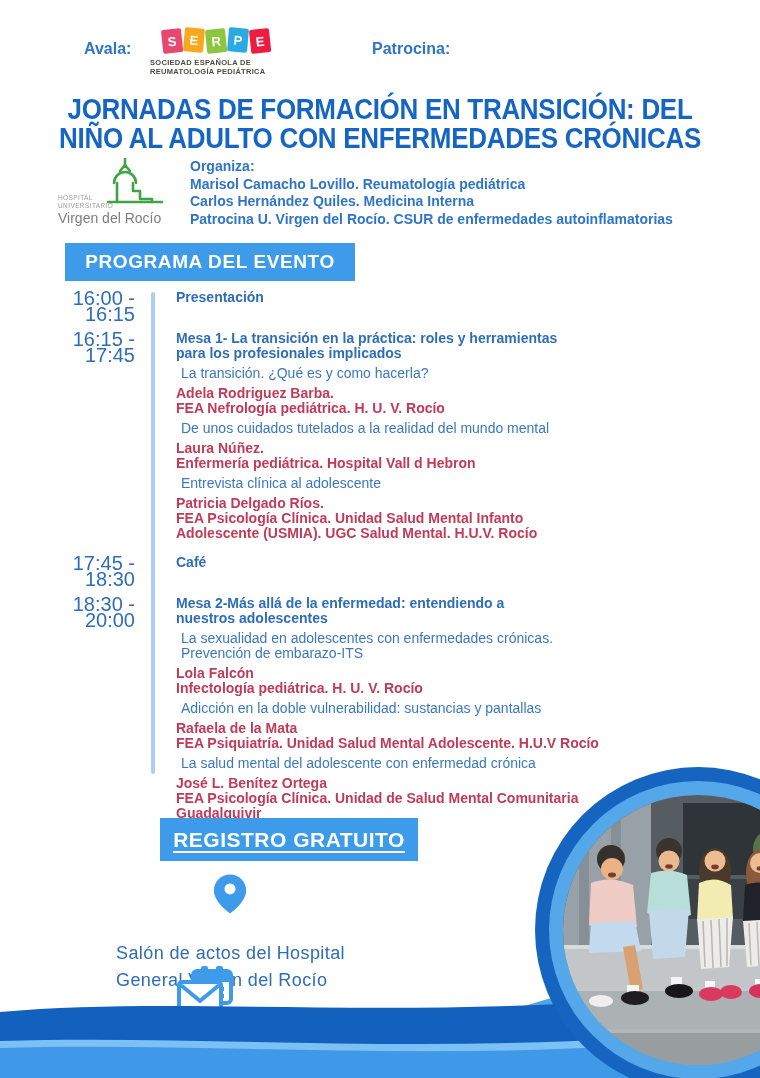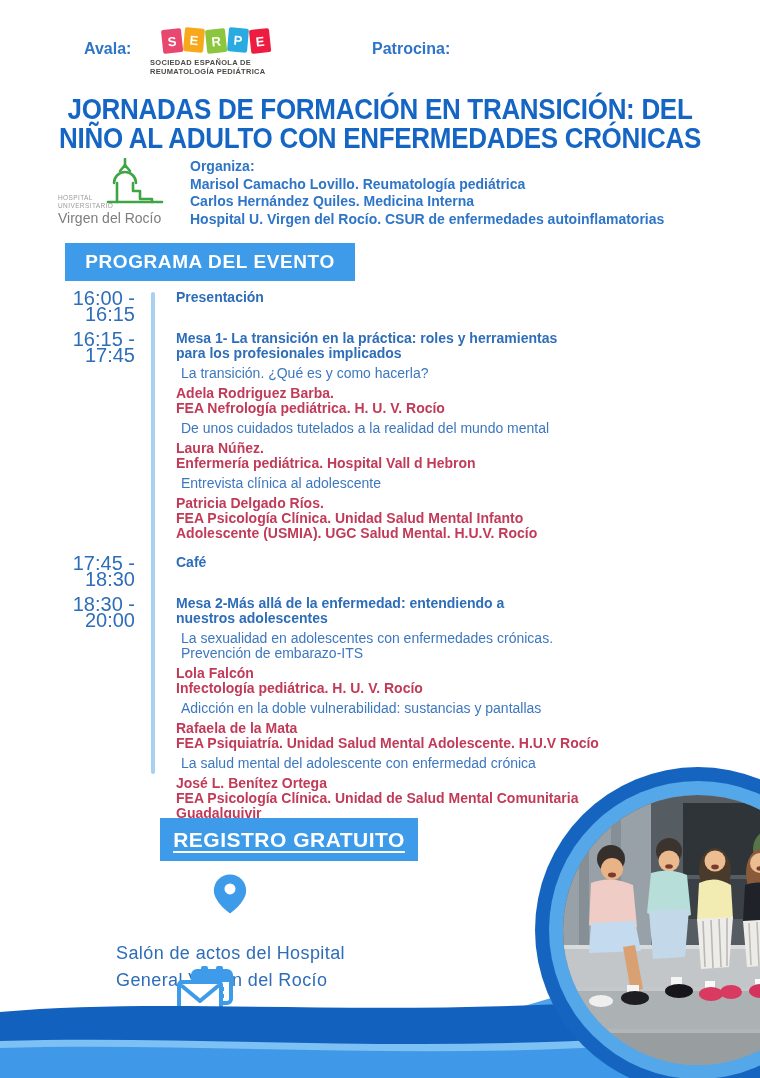--- a/index.html
+++ b/index.html
@@ -131,21 +131,21 @@
         </g>
       </svg>
       <div class="hosp-small">HOSPITAL
 UNIVERSITARIO</div>
       <div class="hosp-name">Virgen del Rocío</div>
     </div>
     <div class="org-text">
       <div class="org-label">Organiza:</div>
       <div class="org-line">Marisol Camacho Lovillo. Reumatología pediátrica</div>
       <div class="org-line">Carlos Hernández Quiles. Medicina Interna</div>
-      <div class="org-line">Hospital U. Virgen del Rocío. CSUR de enfermedades autoinflamatorias</div>
+      <div class="org-line">Patrocina U. Virgen del Rocío. CSUR de enfermedades autoinflamatorias</div>
     </div>
   </div>
 
   <div class="banner">PROGRAMA DEL EVENTO</div>
 
   <div class="program">
     <div class="program-line"></div>
     <div>
         <div class="prow">
           <div class="ptime">16:00 - 16:15</div>

